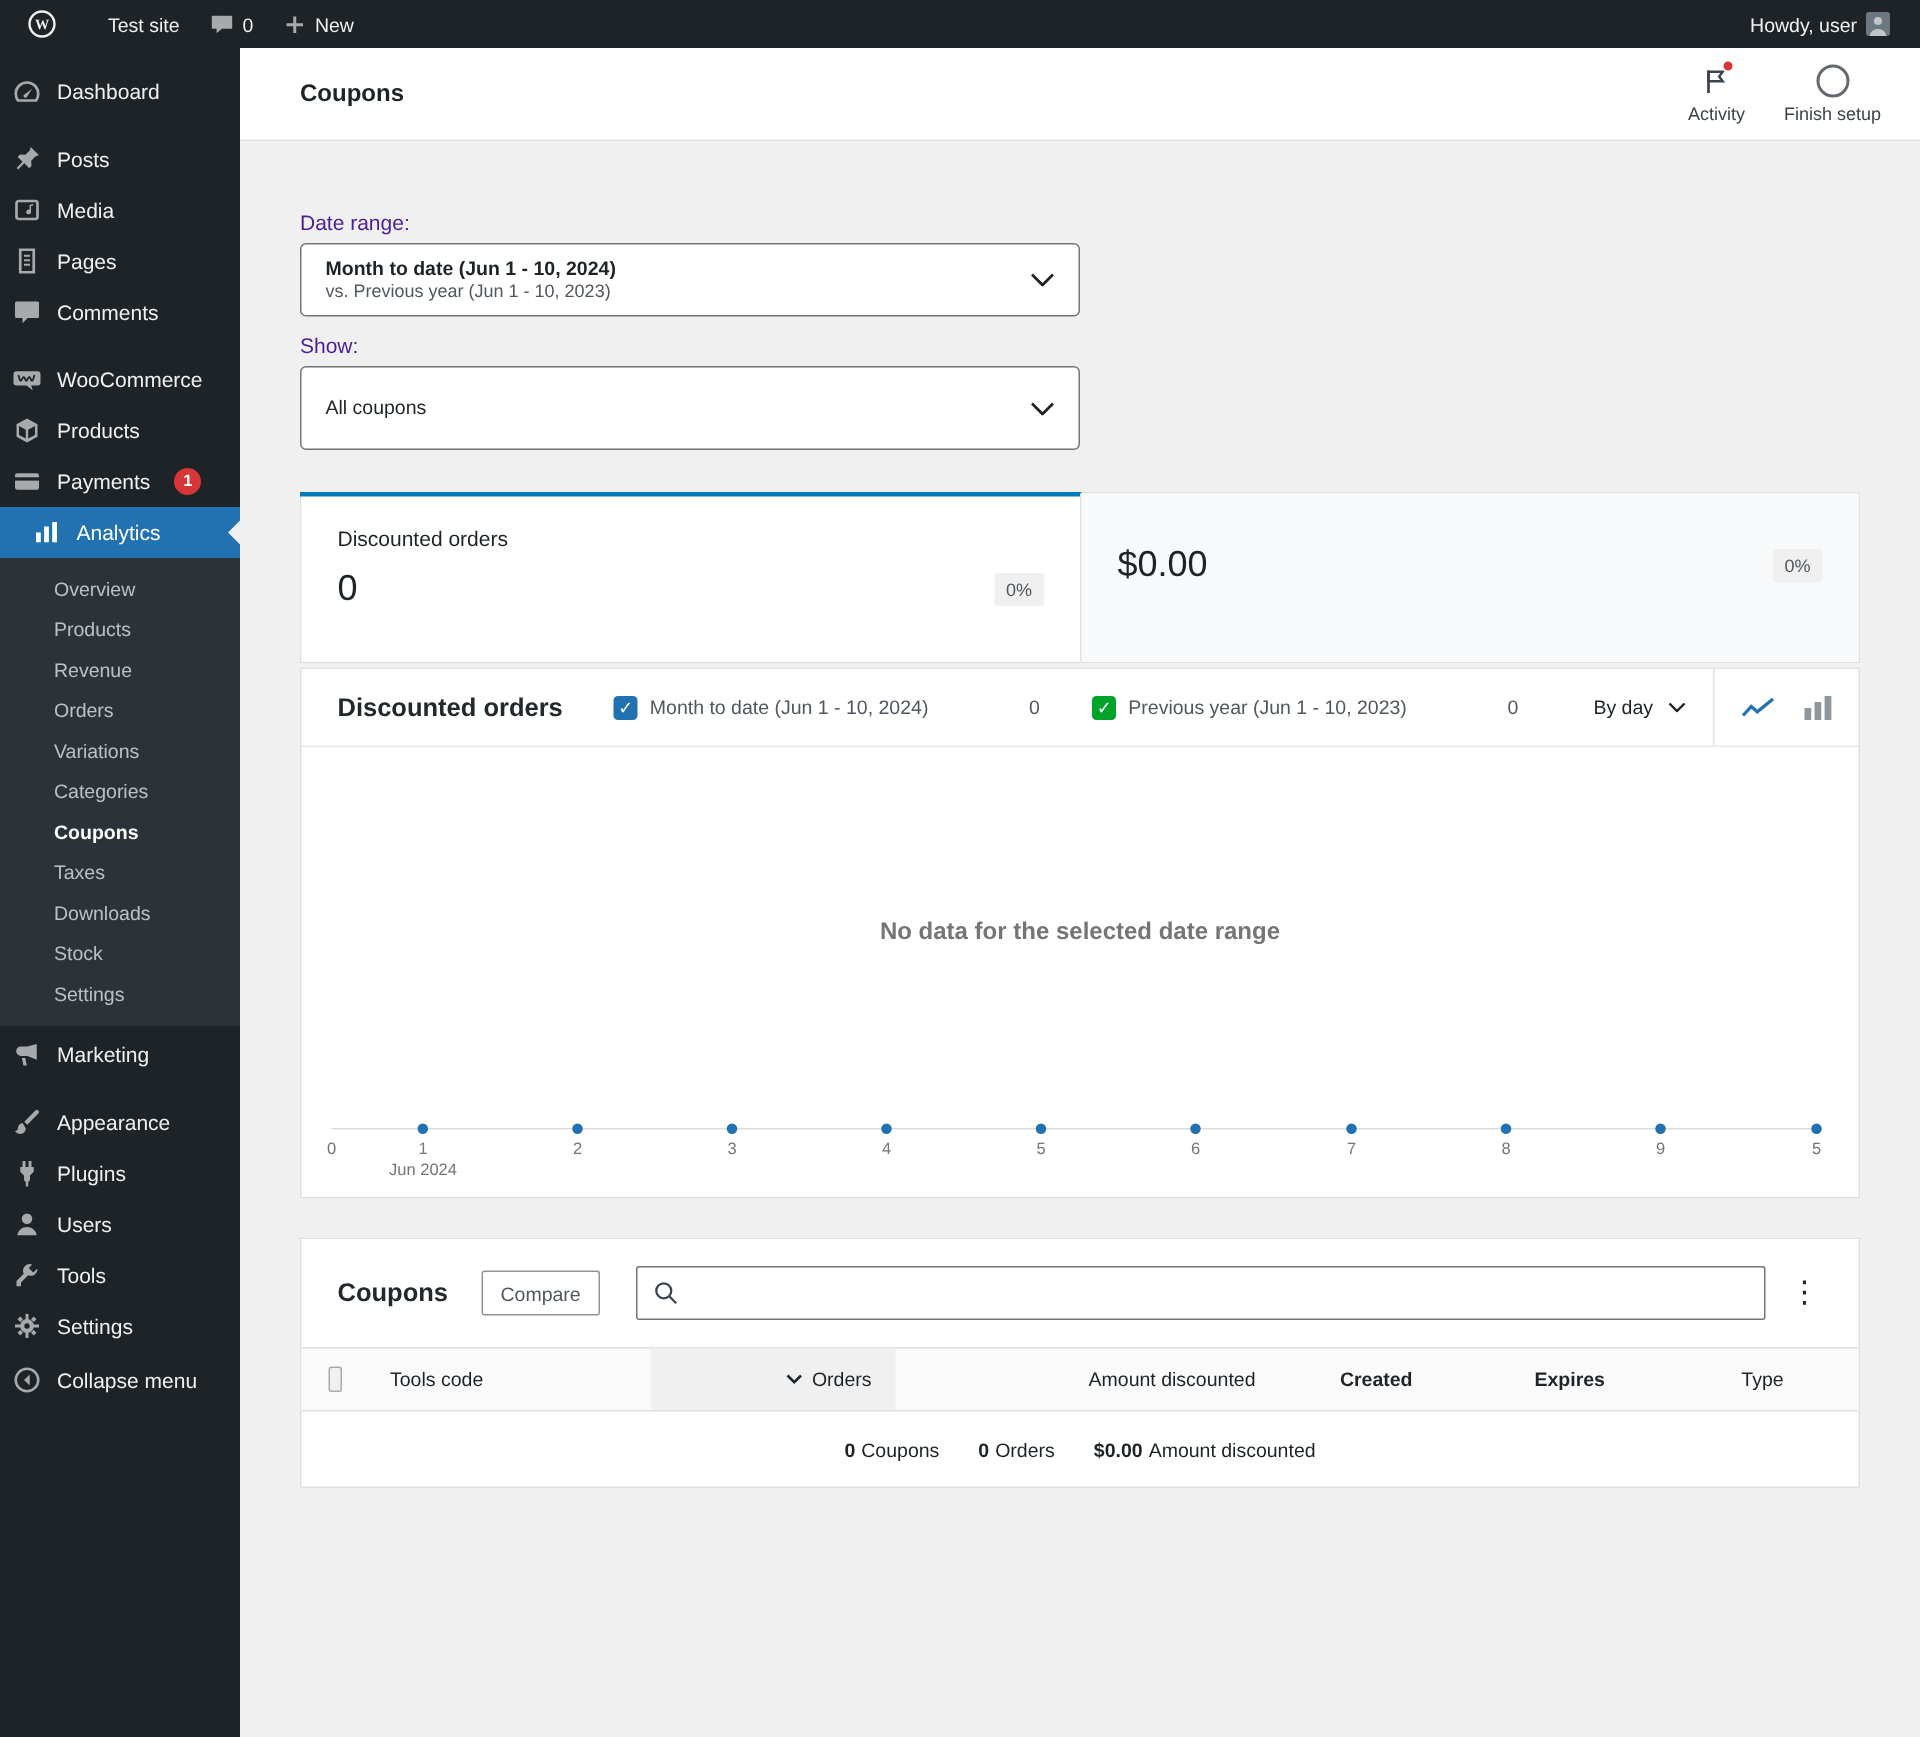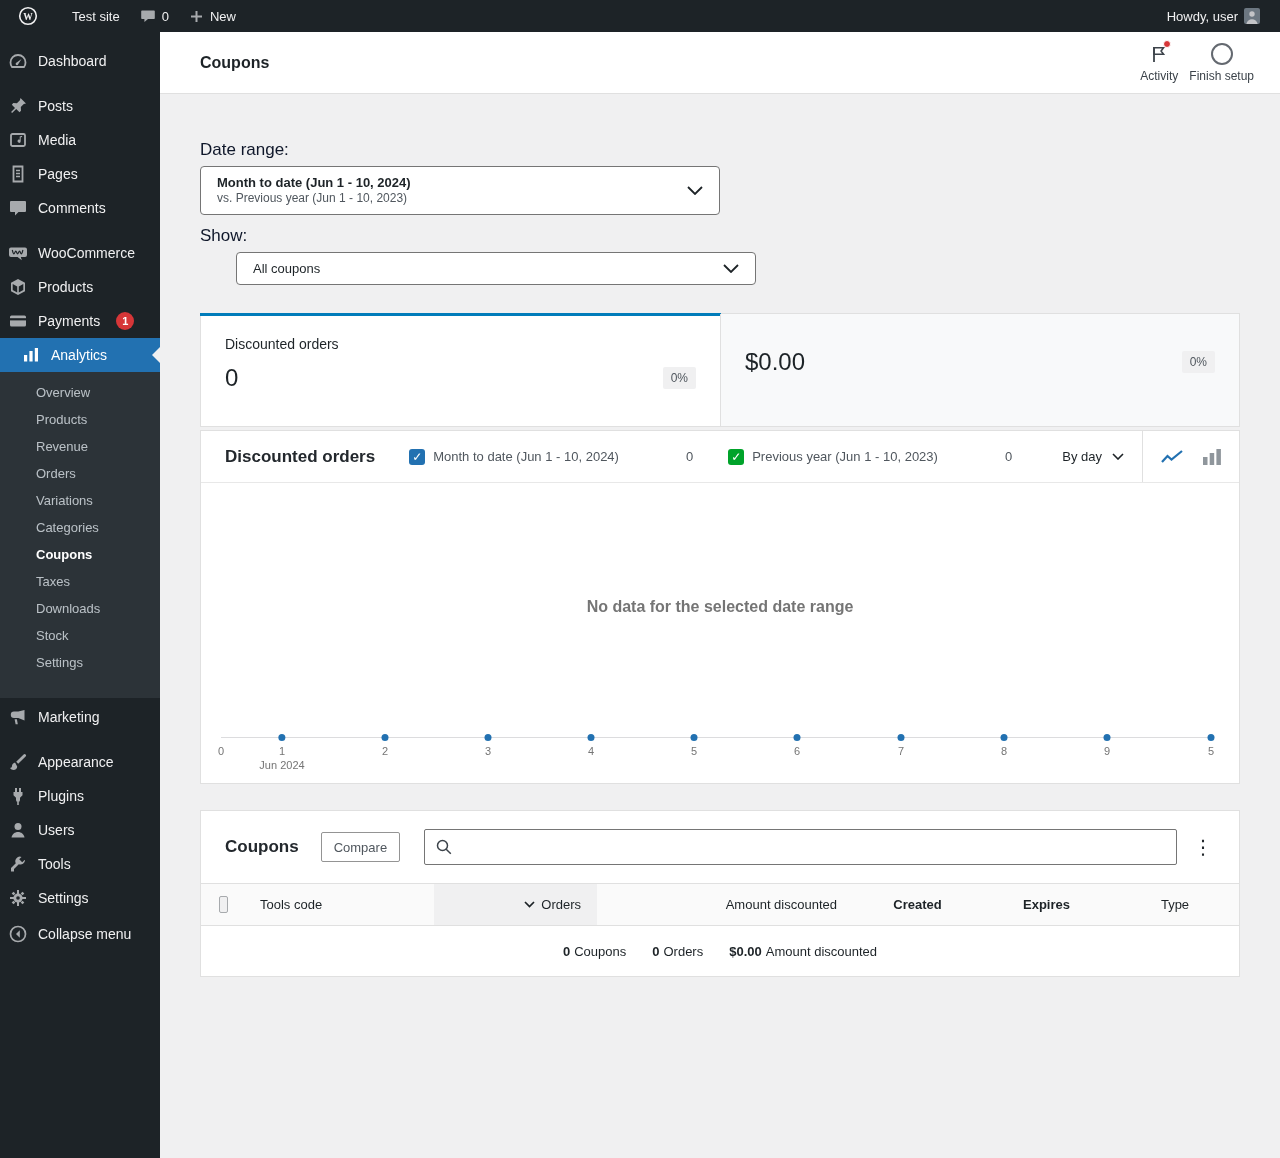--- a/index.html
+++ b/index.html
@@ -49,54 +49,54 @@
   .menu-item.active .mi-icon { color: #fff; }
   .menu-item.active::after {
     content: ""; position: absolute; right: 0; top: 50%; margin-top: -8px;
     border: 8px solid transparent; border-right-color: var(--content-bg, #f0f0f1);
   }
   .badge {
     margin-left: 6px; min-width: 18px; height: 18px; border-radius: 9px;
     background: var(--notification-red, #d63638); color: #fff; font-size: 11px; font-weight: 700;
     display: inline-flex; align-items: center; justify-content: center; padding: 0 5px;
   }
-  .submenu { background: #2c3338; padding: 7px 0 22px; }
+  .submenu { background: #2c3338; padding: 7px 0 8px; }
   .submenu-item {
     padding: 6px 12px 6px 36px; font-size: 13px;
     color: rgba(240,246,252,.72); cursor: pointer;
   }
   .submenu-item.current { color: #fff; font-weight: 700; }
   
   .main { flex: 1; background: var(--content-bg, #f0f0f1); min-width: 0; }
   .page-header {
     background: #fff; height: 62px; border-bottom: 1px solid #e0e0e0;
     display: flex; align-items: center; justify-content: space-between;
     padding: 0 26px 0 40px;
   }
   .page-title { font-size: 16px; font-weight: 700; color: #1d2327; }
-  .header-actions { display: flex; gap: 11px; margin-left: 32px; }
+  .header-actions { display: flex; gap: 26px; margin-left: 32px; }
   .ha-item { display: flex; flex-direction: column; align-items: center; gap: 3px; cursor: pointer; }
   .ha-label { font-size: 12px; color: #3c434a; }
   .ha-icon { position: relative; height: 24px; display: flex; align-items: center; }
   .ha-dot {
     position: absolute; top: -2px; right: -3px; width: 8px; height: 8px;
     border-radius: 50%; background: var(--notification-red, #d63638); border: 1px solid #fff;
   }
   .ring { width: 22px; height: 22px; border: 2px solid #646970; border-radius: 50%; }
   
   .content { padding: 46px 40px 40px; }
-  .filter-label { display: block; font-size: 17px; color: #0f172a; margin-bottom: 6px; }
+  .filter-label { display: block; font-size: 14px; color: #4c1d95; margin-bottom: 6px; }
   .filter-label.second { margin-top: 11px; }
   .select {
     width: 520px; background: #fff; border: 1px solid #757575; border-radius: 4px;
     display: flex; align-items: center; justify-content: space-between;
     padding: 0 16px; cursor: pointer;
   }
   .select.big { height: 49px; }
-  .select.small { height: 33px; margin-left: 36px; }
+  .select.small { height: 56px; }
   .sel-primary { font-size: 13px; font-weight: 700; line-height: 16px; }
   .sel-secondary { font-size: 12px; color: #50575e; line-height: 15px; }
   .chev { display: inline-flex; color: #1d2327; }
   
   .summary { display: flex; margin-top: 28px; border: 1px solid #e0e0e0; background: #fff; }
   .sumcard { width: 519px; height: 112px; padding: 22px 24px; position: relative; background: #f8f9fa; cursor: pointer; }
   .sumcard.selected { background: #fff; }
   .sumcard.selected::before {
     content: ""; position: absolute; top: -1px; left: -1px; right: -1px; height: 3px;
     background: var(--selected-card-bar, #007cba);

